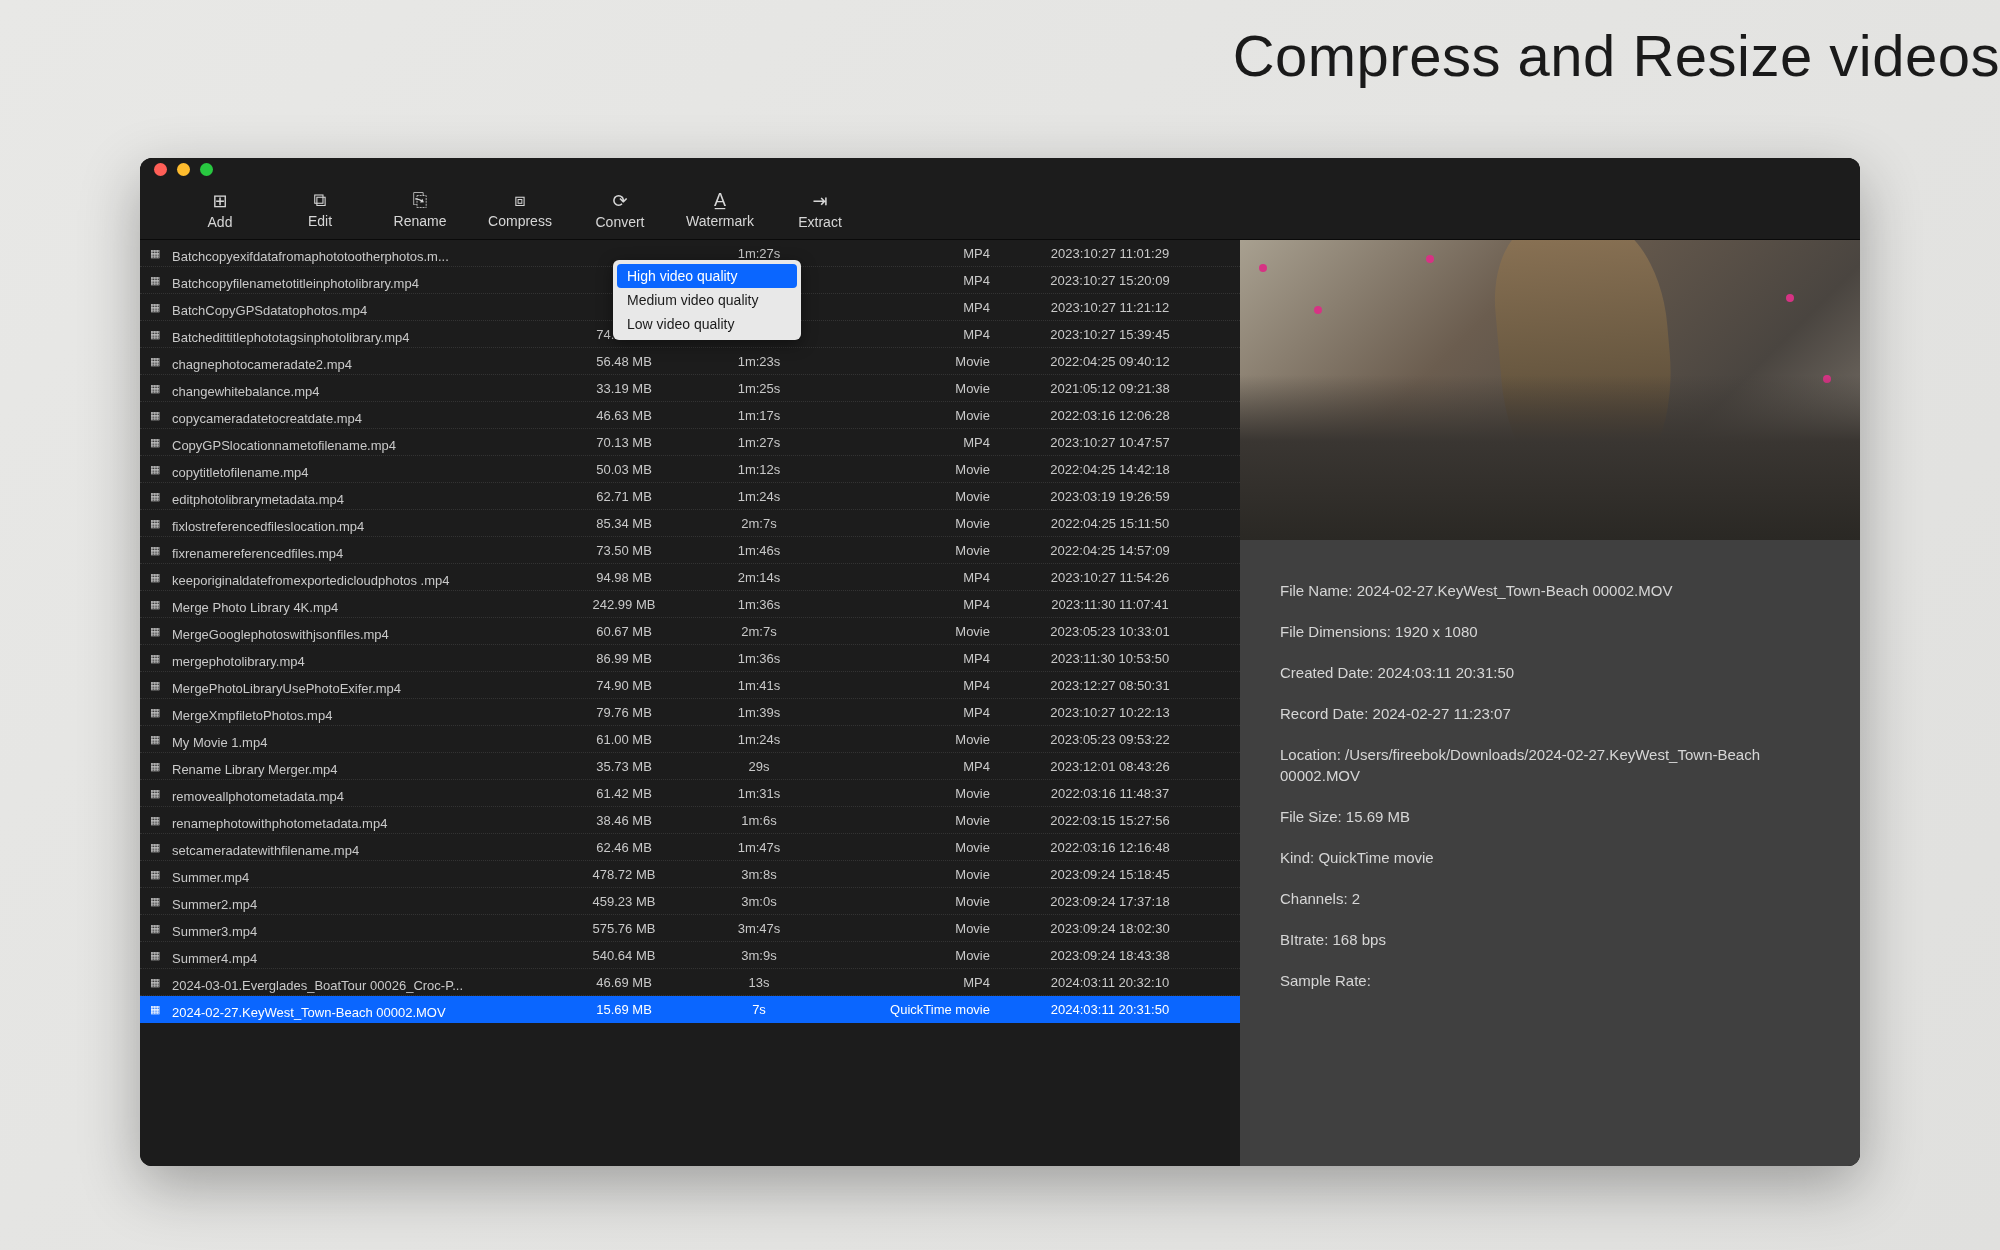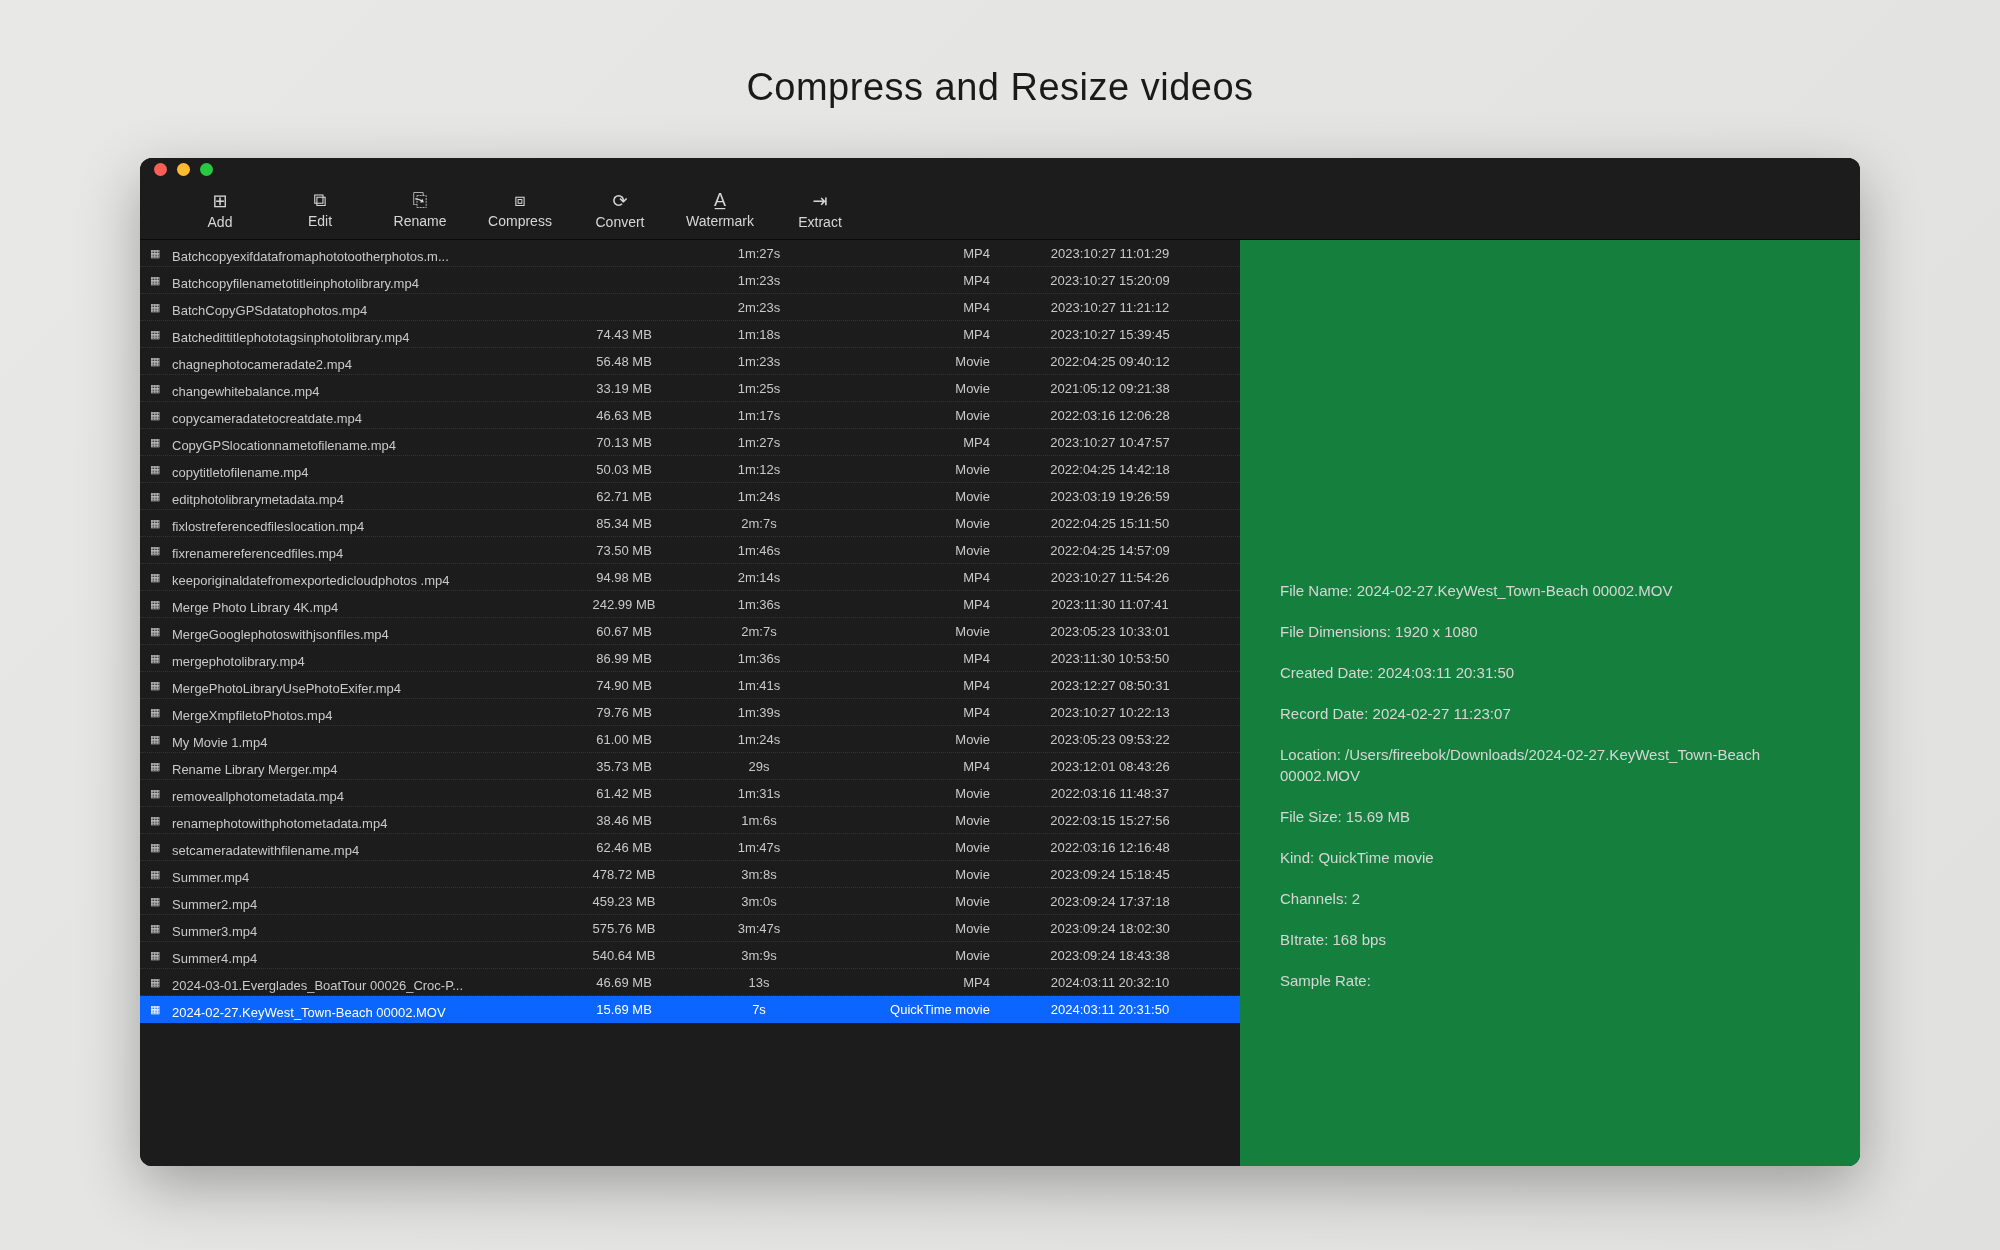--- a/index.html
+++ b/index.html
@@ -4,25 +4,25 @@
 <style>
 * { margin: 0; padding: 0; box-sizing: border-box; }
 body {
   width: 2000px;
   height: 1250px;
   background: linear-gradient(135deg, #e8e8e6 0%, #e0e0de 100%);
   font-family: -apple-system, "Helvetica Neue", Arial, sans-serif;
   overflow: hidden;
 }
 .page-title {
-  text-align: center;
-  font-size: 38px;
+  text-align: right;
+  font-size: 58px;
   font-weight: 400;
   color: #1a1a1a;
-  padding-top: 66px;
+  padding-top: 22px;
   letter-spacing: 0.5px;
 }
 .window {
   position: absolute;
   left: 140px;
   top: 158px;
   width: 1720px;
   height: 1008px;
   background: #000;
   border-radius: 12px;
@@ -82,24 +82,23 @@
 }
 .file-row.selected { background: #0a66ff; color: #fff; border-bottom: none; }
 .col-icon { width: 22px; font-size: 11px; }
 .col-name { width: 382px; white-space: nowrap; overflow: hidden; text-overflow: ellipsis; margin-top: 6px; }
 .col-size { width: 140px; text-align: center; }
 .col-dur { width: 130px; text-align: center; }
 .col-type { width: 166px; text-align: right; }
 .col-date { width: 240px; text-align: center; }
 .side {
   flex: 1;
-  background: #15803d;
+  background: #404040;
   display: flex;
   flex-direction: column;
-  align-items: center;
 }
 .preview {
   height: 300px;
   background: linear-gradient(135deg, #a8a090 0%, #6b5d4f 35%, #4a4540 70%, #8a8278 100%);
   position: relative;
   overflow: hidden;
 }
 .preview::before {
   content: "";
   position: absolute;
@@ -439,13 +438,18 @@
         <div class="meta-row"><span>Location:</span> <span>/Users/fireebok/Downloads/2024-02-27.KeyWest_Town-Beach 00002.MOV</span></div>
         <div class="meta-row"><span>File Size:</span> <span>15.69 MB</span></div>
         <div class="meta-row"><span>Kind:</span> <span>QuickTime movie</span></div>
         <div class="meta-row"><span>Channels:</span> <span>2</span></div>
         <div class="meta-row"><span>BItrate:</span> <span>168 bps</span></div>
         <div class="meta-row"><span>Sample Rate:</span> <span></span></div>
       </div>
     </div>
   </div>
 
+  <div class="dropdown" id="dropdown">
+      <div class="dropdown-item active">High video quality</div>
+      <div class="dropdown-item">Medium video quality</div>
+      <div class="dropdown-item">Low video quality</div>
+    </div>
 </div>
 
 </body></html>

